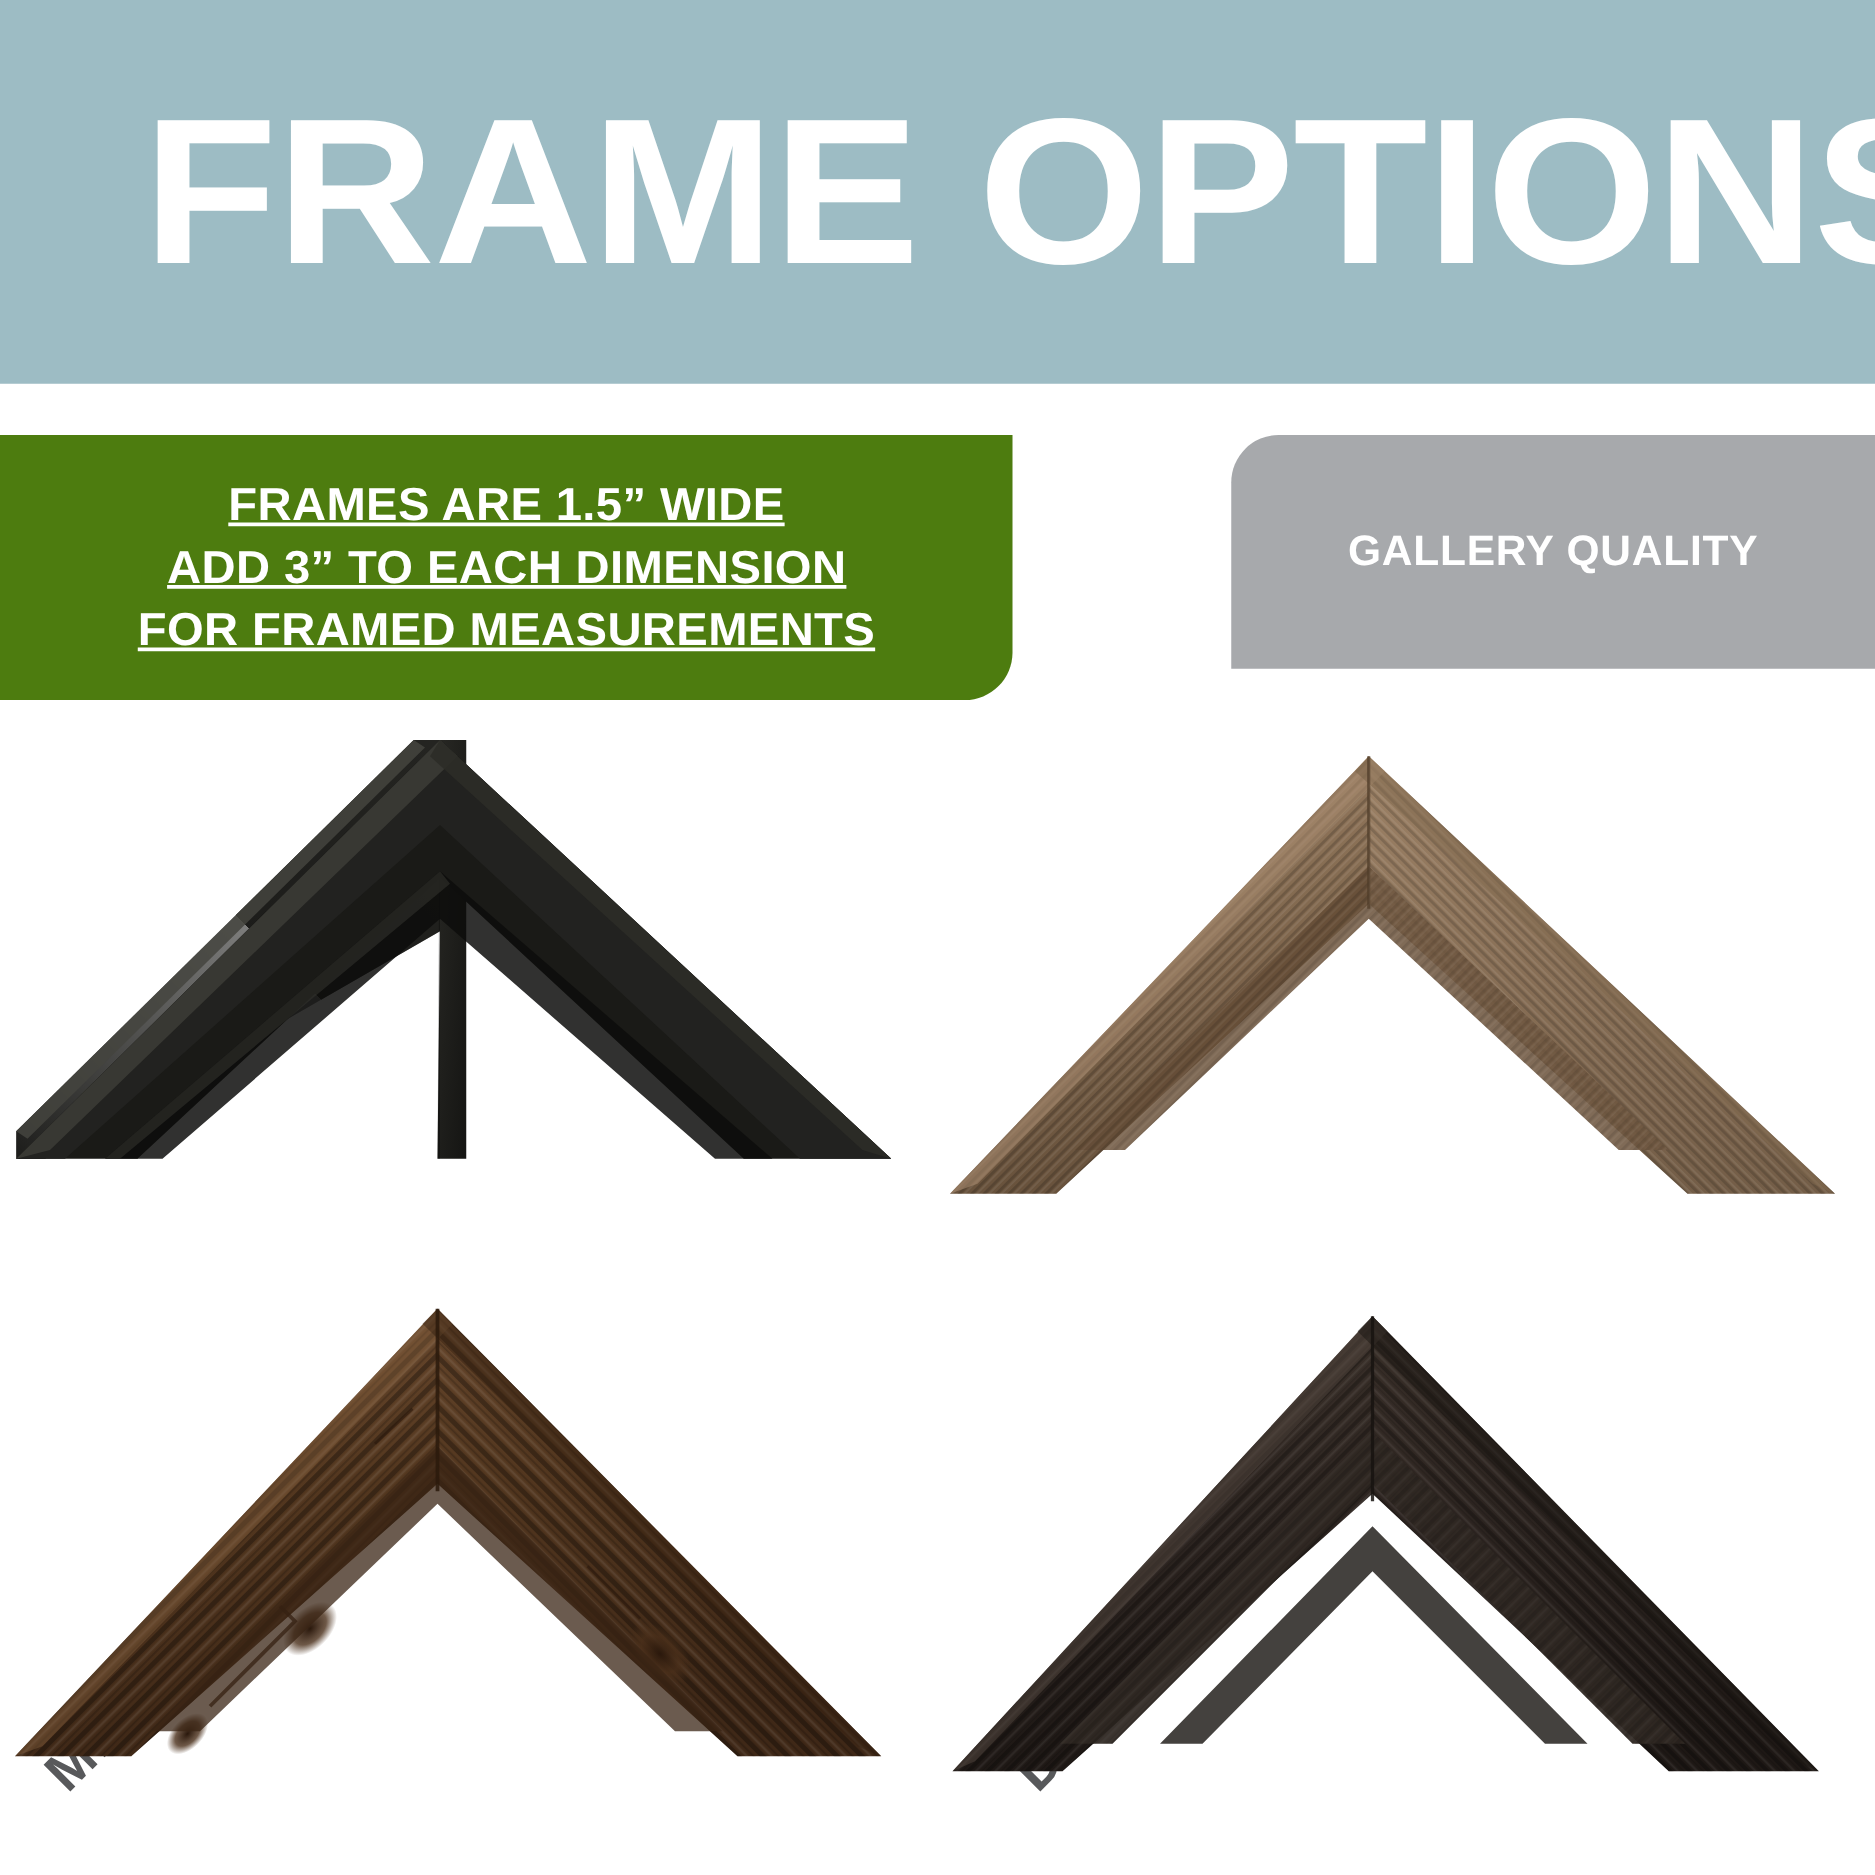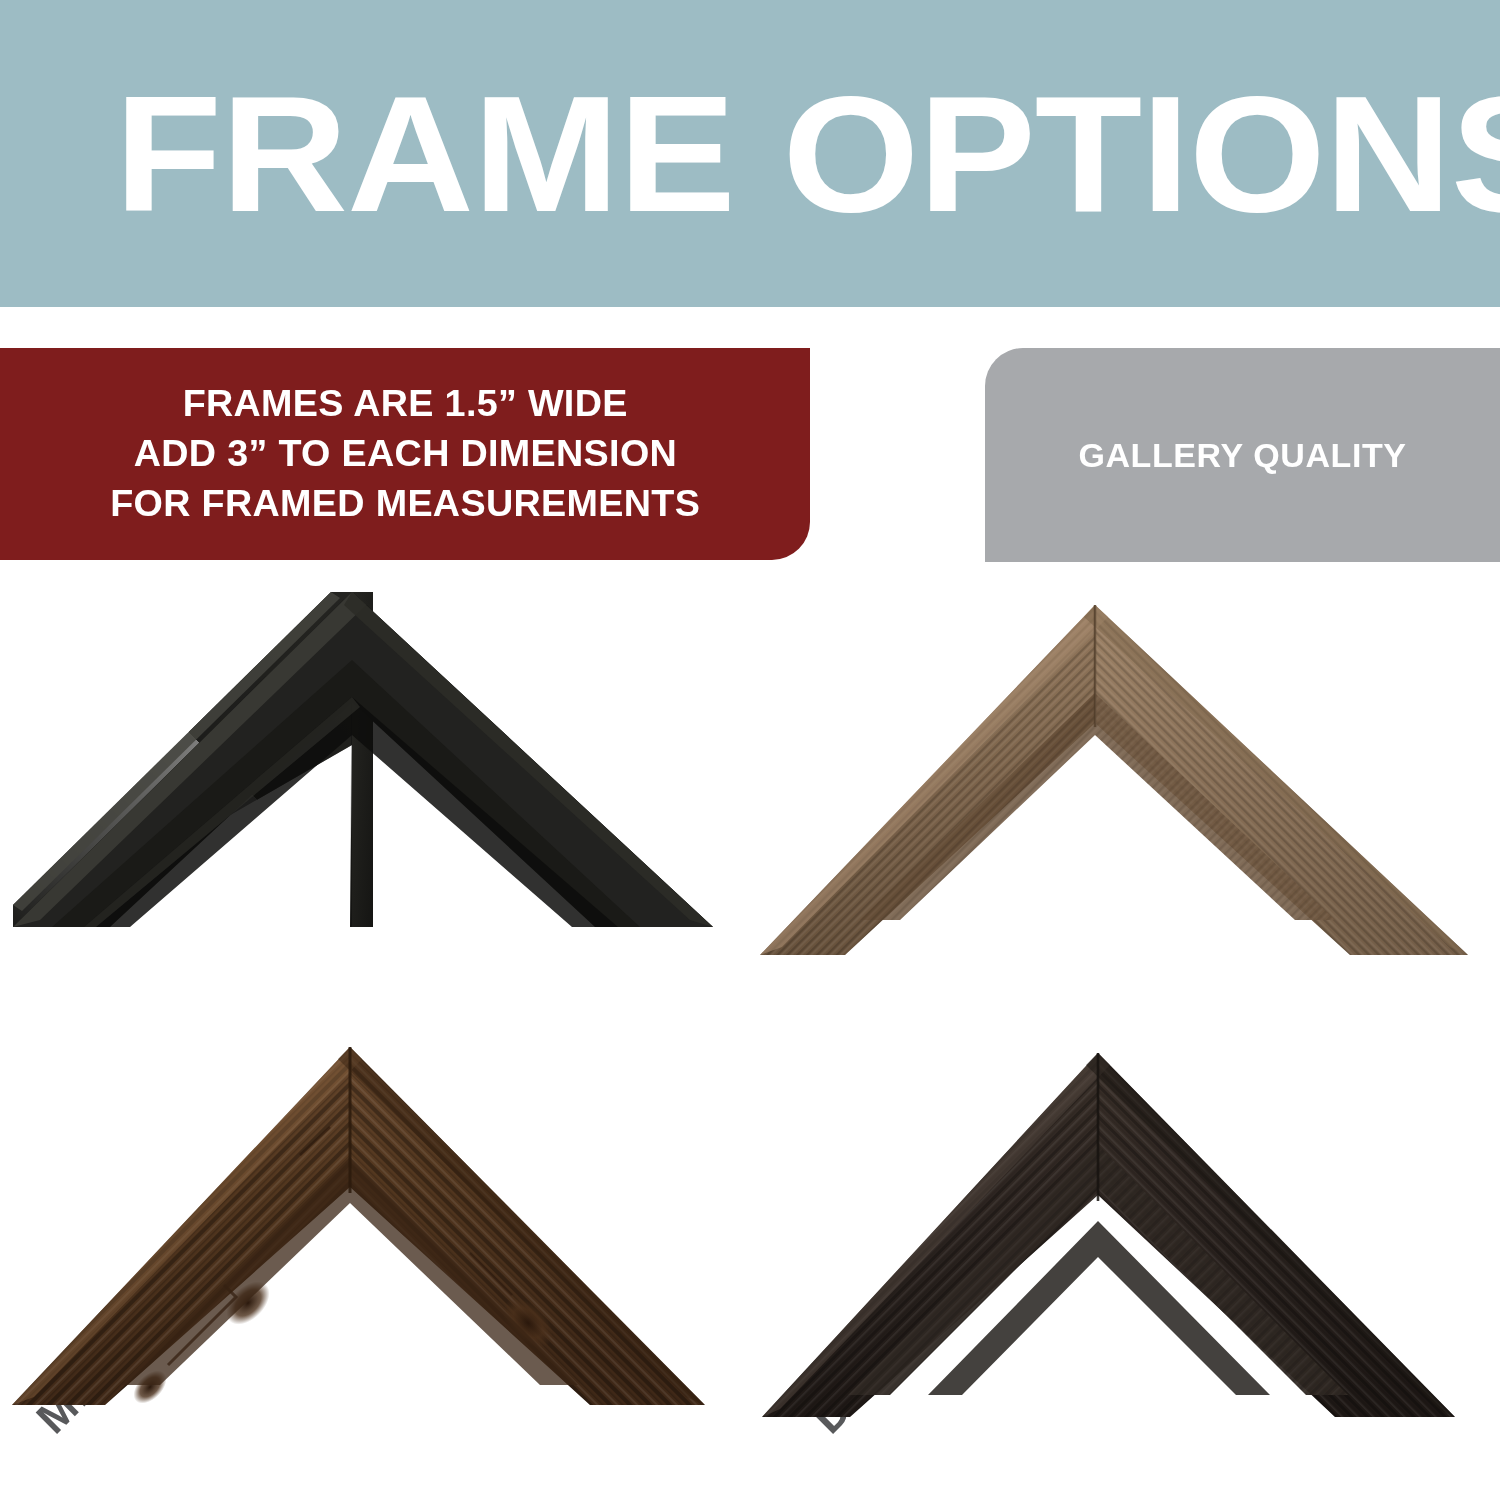--- a/index.html
+++ b/index.html
@@ -35,21 +35,21 @@
     display:flex;flex-direction:column;
     align-items:center;justify-content:center;
     color:#ffffff;
     text-align:center;
   }
   .badge-left{
     left:0;top:348px;width:810px;height:212px;
     border-bottom-right-radius:38px;
   }
   .badge-right{
-    left:985px;top:348px;width:515px;height:214px;
+    left:985px;top:348px;width:515px;height:187px;
     border-top-left-radius:38px;
   }
   .badge-left .badge-line{
     font-family:"Liberation Sans Narrow","Liberation Sans",sans-serif;
     font-weight:700;
     font-size:37px;
     line-height:1.35;
     letter-spacing:0.3px;
     transform:scaleX(1.02);
     white-space:nowrap;
@@ -91,21 +91,21 @@
   .label-midnight {left:62px; top:818px; transform:rotate(-45deg);}
   .label-driftwood{left:838px;top:818px; transform:rotate(-45deg);}
 </style>
 </head>
 <body>
 
 <div class="header-band" style="background: rgb(157, 188, 196);">
   <h1 class="header-title" style="color: rgb(255, 255, 255);">FRAME OPTIONS</h1>
 </div>
 
-<div class="badge badge-left" style="background: #7f1d1d; color: rgb(255, 255, 255);">
+<div class="badge badge-left" style="background: #4d7c0f; color: rgb(255, 255, 255); text-decoration: underline;">
   <div class="badge-line">FRAMES ARE 1.5” WIDE</div>
   <div class="badge-line">ADD 3” TO EACH DIMENSION</div>
   <div class="badge-line">FOR FRAMED MEASUREMENTS</div>
 </div>
 
 <div class="badge badge-right" style="background: rgb(167, 169, 172); color: rgb(255, 255, 255);">
   <div class="badge-line">GALLERY QUALITY</div>
 </div>
 
 <div class="frame-grid">

